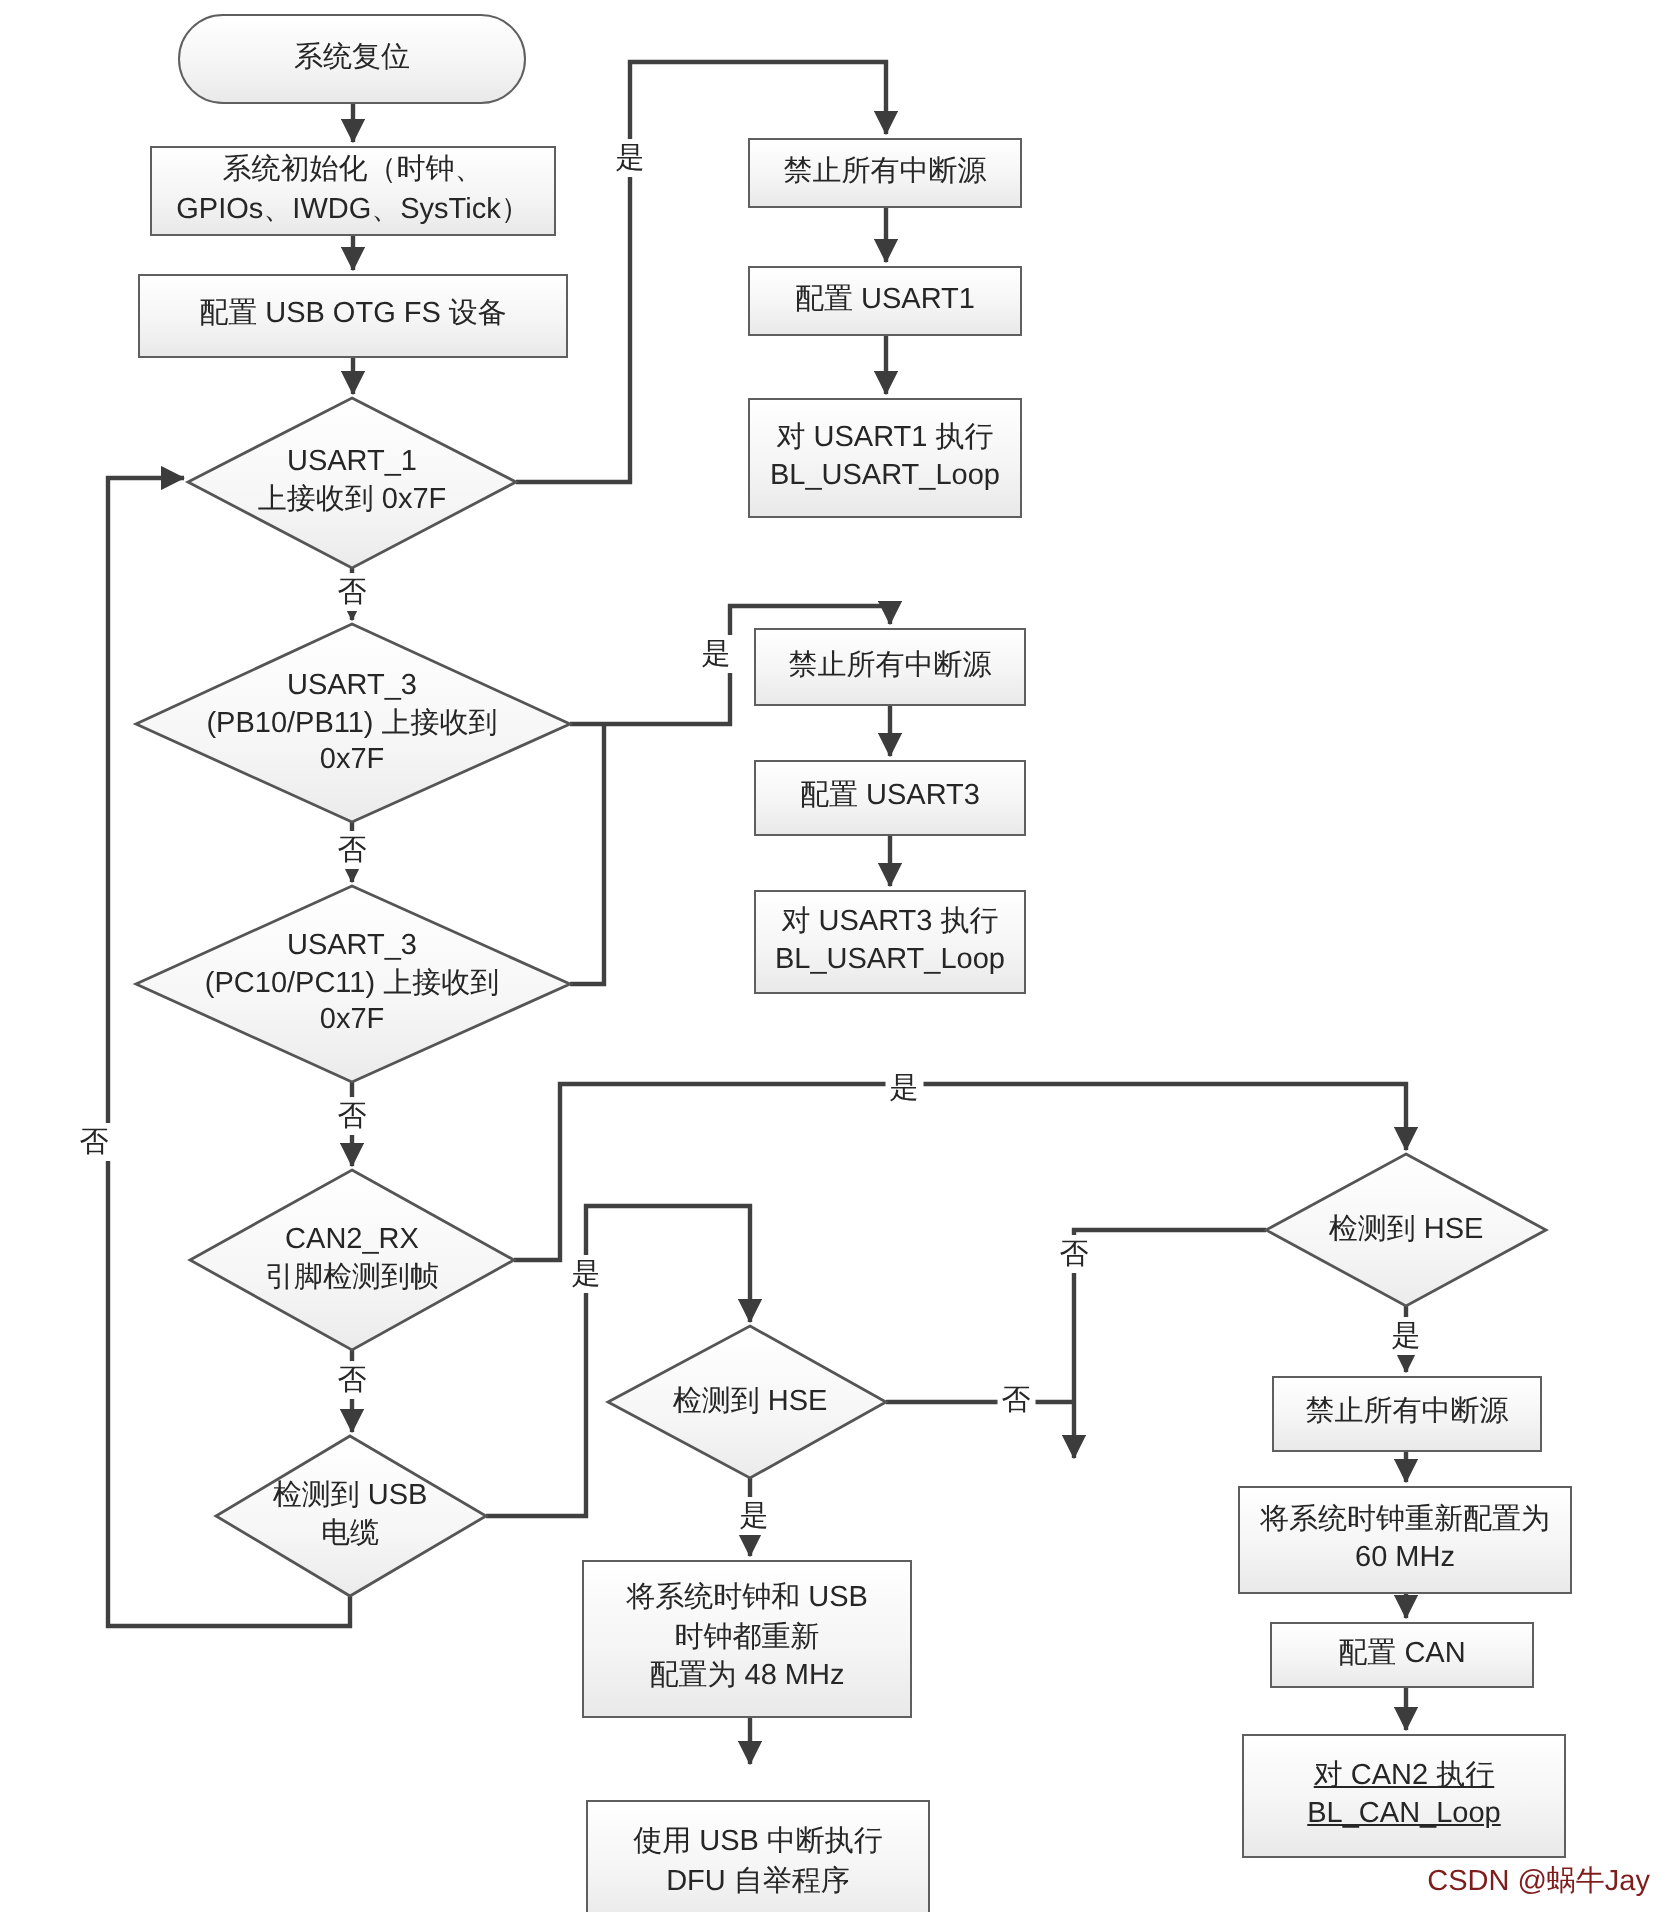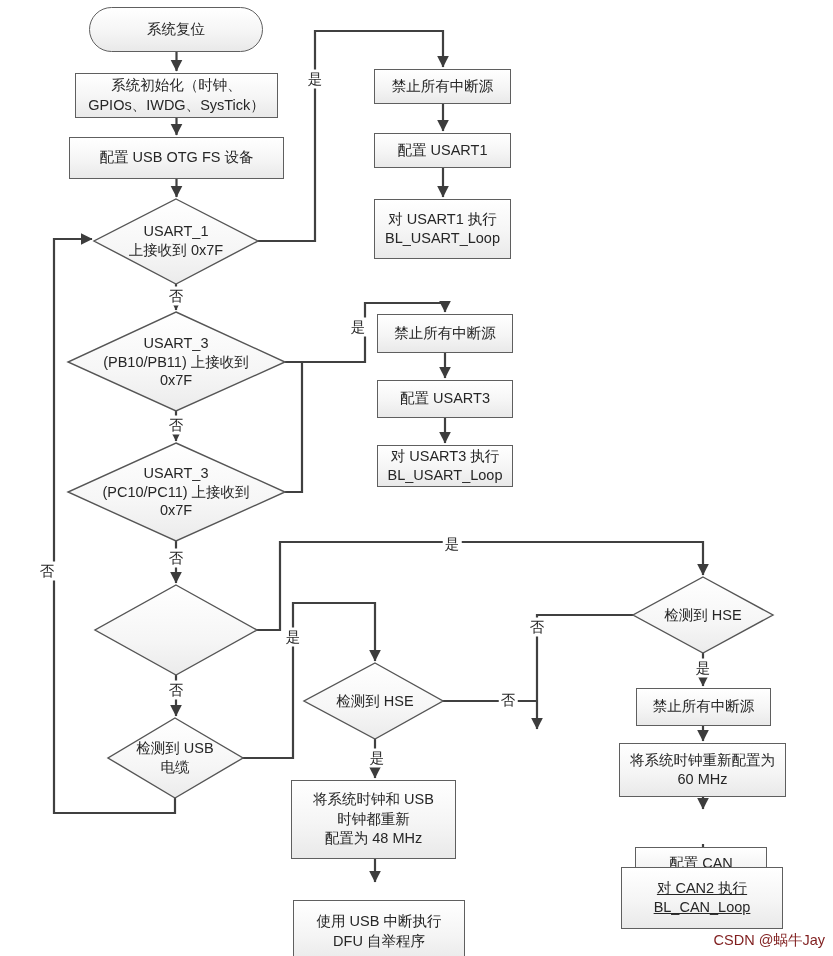--- a/index.html
+++ b/index.html
@@ -91,44 +91,46 @@
 GPIOs、IWDG、SysTick）</div>
   <div class="node" style="left:69px;top:137px;width:215px;height:42px;">配置 USB OTG FS 设备</div>
 
   <div class="node" style="left:374px;top:69px;width:137px;height:35px;">禁止所有中断源</div>
   <div class="node" style="left:374px;top:133px;width:137px;height:35px;">配置 USART1</div>
   <div class="node" style="left:374px;top:199px;width:137px;height:60px;">对 USART1 执行
 BL_USART_Loop</div>
 
   <div class="node" style="left:377px;top:314px;width:136px;height:39px;">禁止所有中断源</div>
   <div class="node" style="left:377px;top:380px;width:136px;height:38px;">配置 USART3</div>
-  <div class="node" style="left:377px;top:445px;width:136px;height:42px;">对 USART3 执行
+  <div class="node" style="left:377px;top:445px;width:136px;height:52px;">对 USART3 执行
 BL_USART_Loop</div>
 
   <div class="node" style="left:291px;top:780px;width:165px;height:79px;">将系统时钟和 USB
 时钟都重新
 配置为 48 MHz</div>
   <div class="node" style="left:293px;top:884px;width:172px;height:63px;margin-top:16px;">使用 USB 中断执行
 DFU 自举程序</div>
 
   <div class="node" style="left:636px;top:688px;width:135px;height:38px;">禁止所有中断源</div>
   <div class="node" style="left:619px;top:743px;width:167px;height:54px;">将系统时钟重新配置为
 60 MHz</div>
-  <div class="node" style="left:635px;top:847px;width:132px;height:33px;">配置 CAN</div>
+  <div class="node" style="left:635px;top:811px;width:132px;height:33px;">配置 CAN</div>
   <div class="node" style="left:621px;top:867px;width:162px;height:62px;text-decoration:underline;">对 CAN2 执行
 BL_CAN_Loop</div>
 
   <div class="dtext" style="left:96px;top:213px;width:160px;height:56px;">USART_1
 上接收到 0x7F</div>
   <div class="dtext" style="left:66px;top:330px;width:220px;height:64px;">USART_3
 (PB10/PB11) 上接收到
 0x7F</div>
   <div class="dtext" style="left:66px;top:460px;width:220px;height:64px;">USART_3
 (PC10/PC11) 上接收到
 0x7F</div>
+  <div class="dtext" style="left:86px;top:600px;width:180px;height:60px;">CAN2_RX
+引脚检测到帧</div>
   <div class="dtext" style="left:105px;top:728px;width:140px;height:60px;">检测到 USB
 电缆</div>
   <div class="dtext" style="left:305px;top:687px;width:140px;height:28px;">检测到 HSE</div>
   <div class="dtext" style="left:633px;top:601px;width:140px;height:28px;">检测到 HSE</div>
 
   <div class="edge-label" style="left:315px;top:79px;">是</div>
   <div class="edge-label" style="left:176px;top:296px;">否</div>
   <div class="edge-label" style="left:358px;top:327px;">是</div>
   <div class="edge-label" style="left:176px;top:425px;">否</div>
   <div class="edge-label" style="left:176px;top:558px;">否</div>

